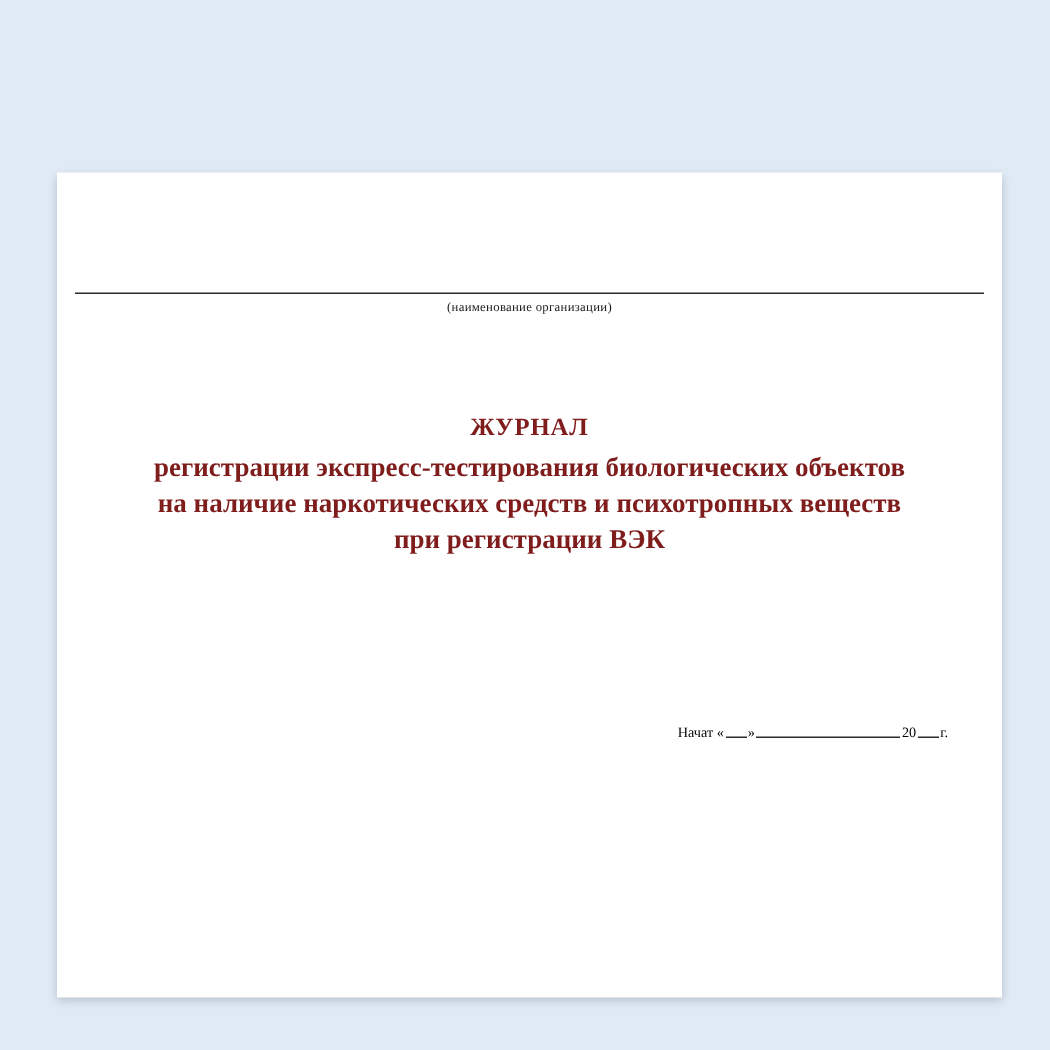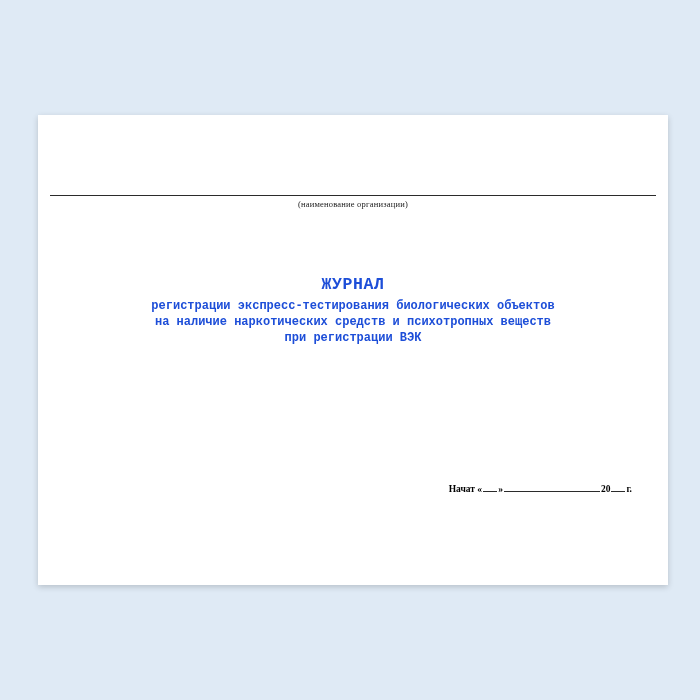--- a/index.html
+++ b/index.html
@@ -16,21 +16,21 @@
   #stage {
     position: relative;
     width: 700px;
     height: 700px;
   }
   .page {
     position: absolute;
     left: 38px;
     top: 115px;
     width: 630px;
-    height: 470px;
+    height: 550px;
     background: #ffffff;
     box-shadow: 0 2px 6px rgba(0,0,0,0.18);
   }
   .page-inner {
     position: relative;
     width: 100%;
     height: 100%;
   }
   .org-line {
     position: absolute;
@@ -48,42 +48,41 @@
     font-size: 8.5px;
     color: #1a1a1a;
     letter-spacing: 0.2px;
   }
   .title-block {
     position: absolute;
     left: 30px;
     top: 160px;
     width: 570px;
     text-align: center;
-    color: #1d4ed8;
-    font-family: Liberation Mono, monospace;
+    color: #7f1d1d;
   }
   .title-main {
     font-size: 16.5px;
     font-weight: bold;
     letter-spacing: 0.6px;
     margin-bottom: 5px;
   }
   .title-sub {
-    font-size: 12px;
+    font-size: 18px;
     font-weight: bold;
     line-height: 1.32;
   }
   .footer-block {
     position: absolute;
     right: 36px;
     top: 368px;
     width: 300px;
     text-align: right;
     font-size: 9.5px;
-    font-weight: bold;
+    font-weight: normal;
     color: #000000;
   }
   .footer-row {
     margin-bottom: 10px;
     white-space: nowrap;
   }
   .fill-line {
     display: inline-block;
     border-bottom: 1px solid #2b2b2b;
     width: 96px;

